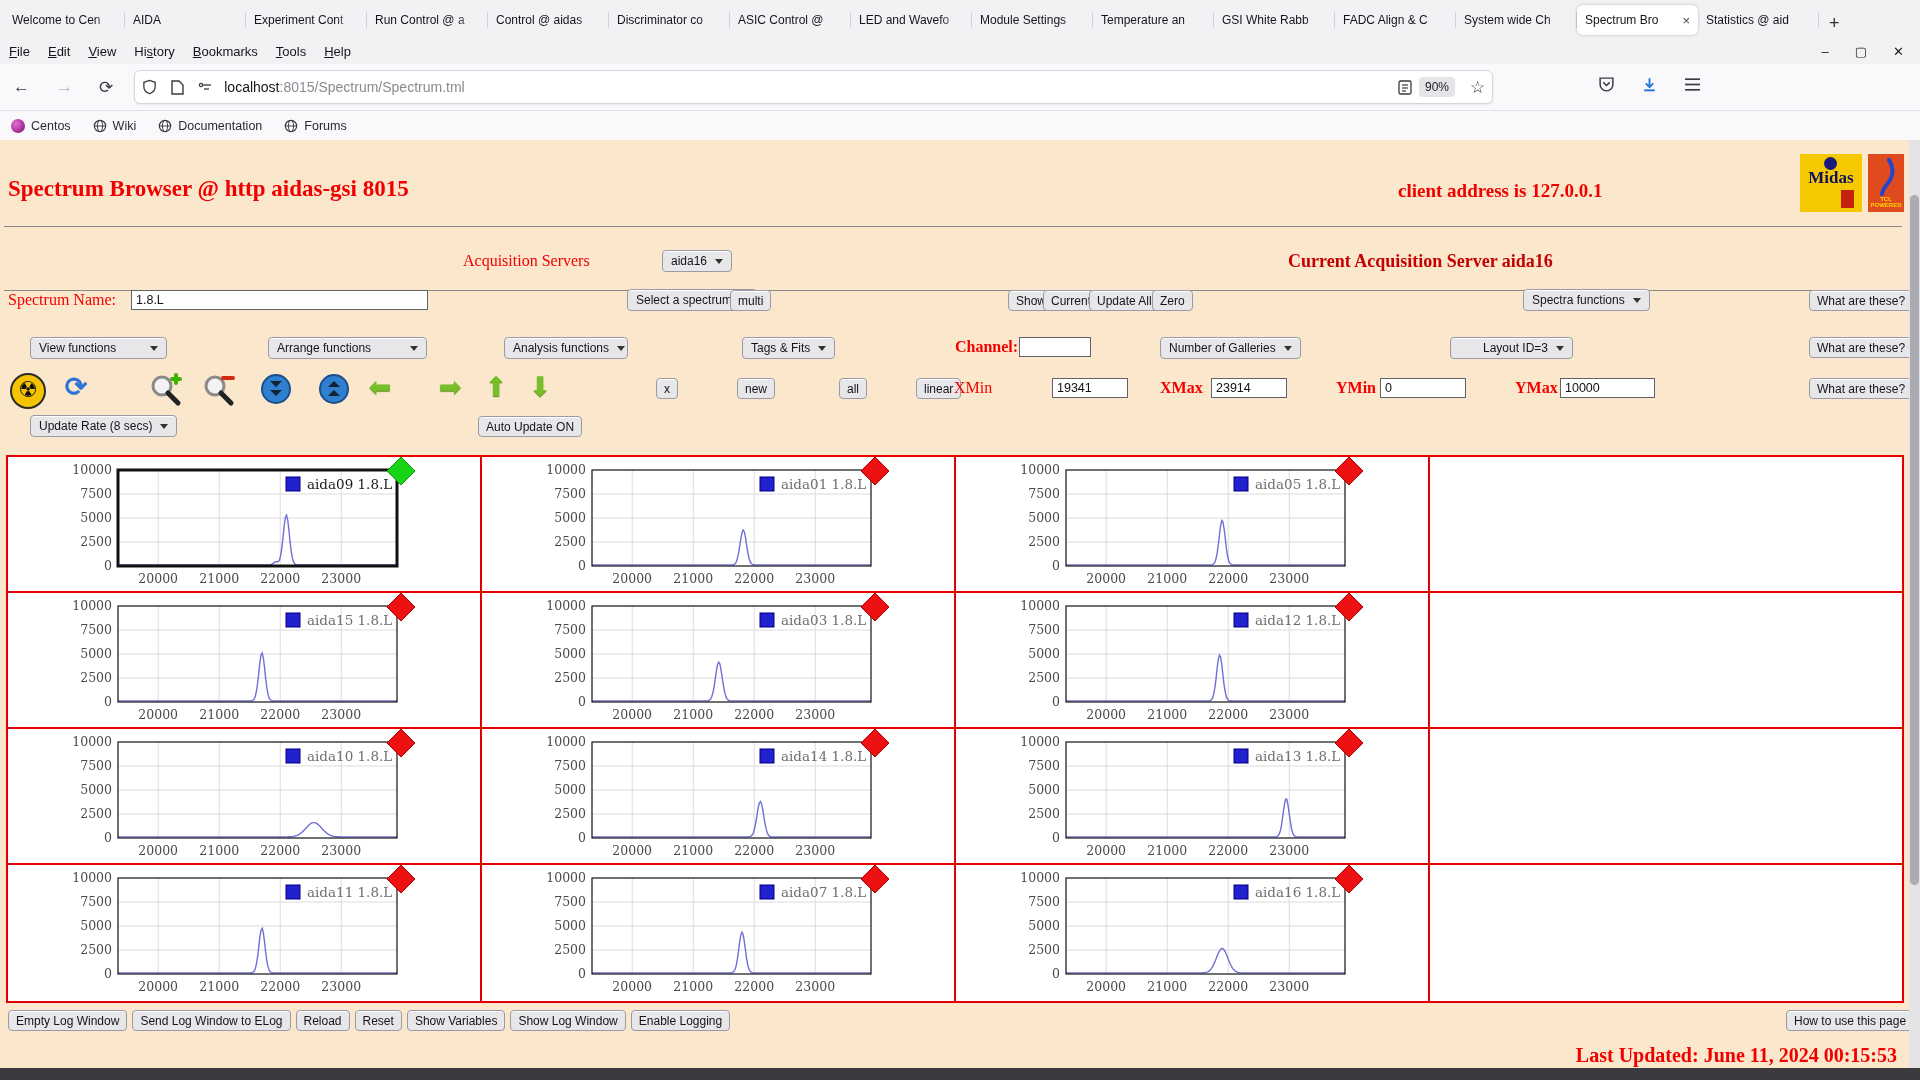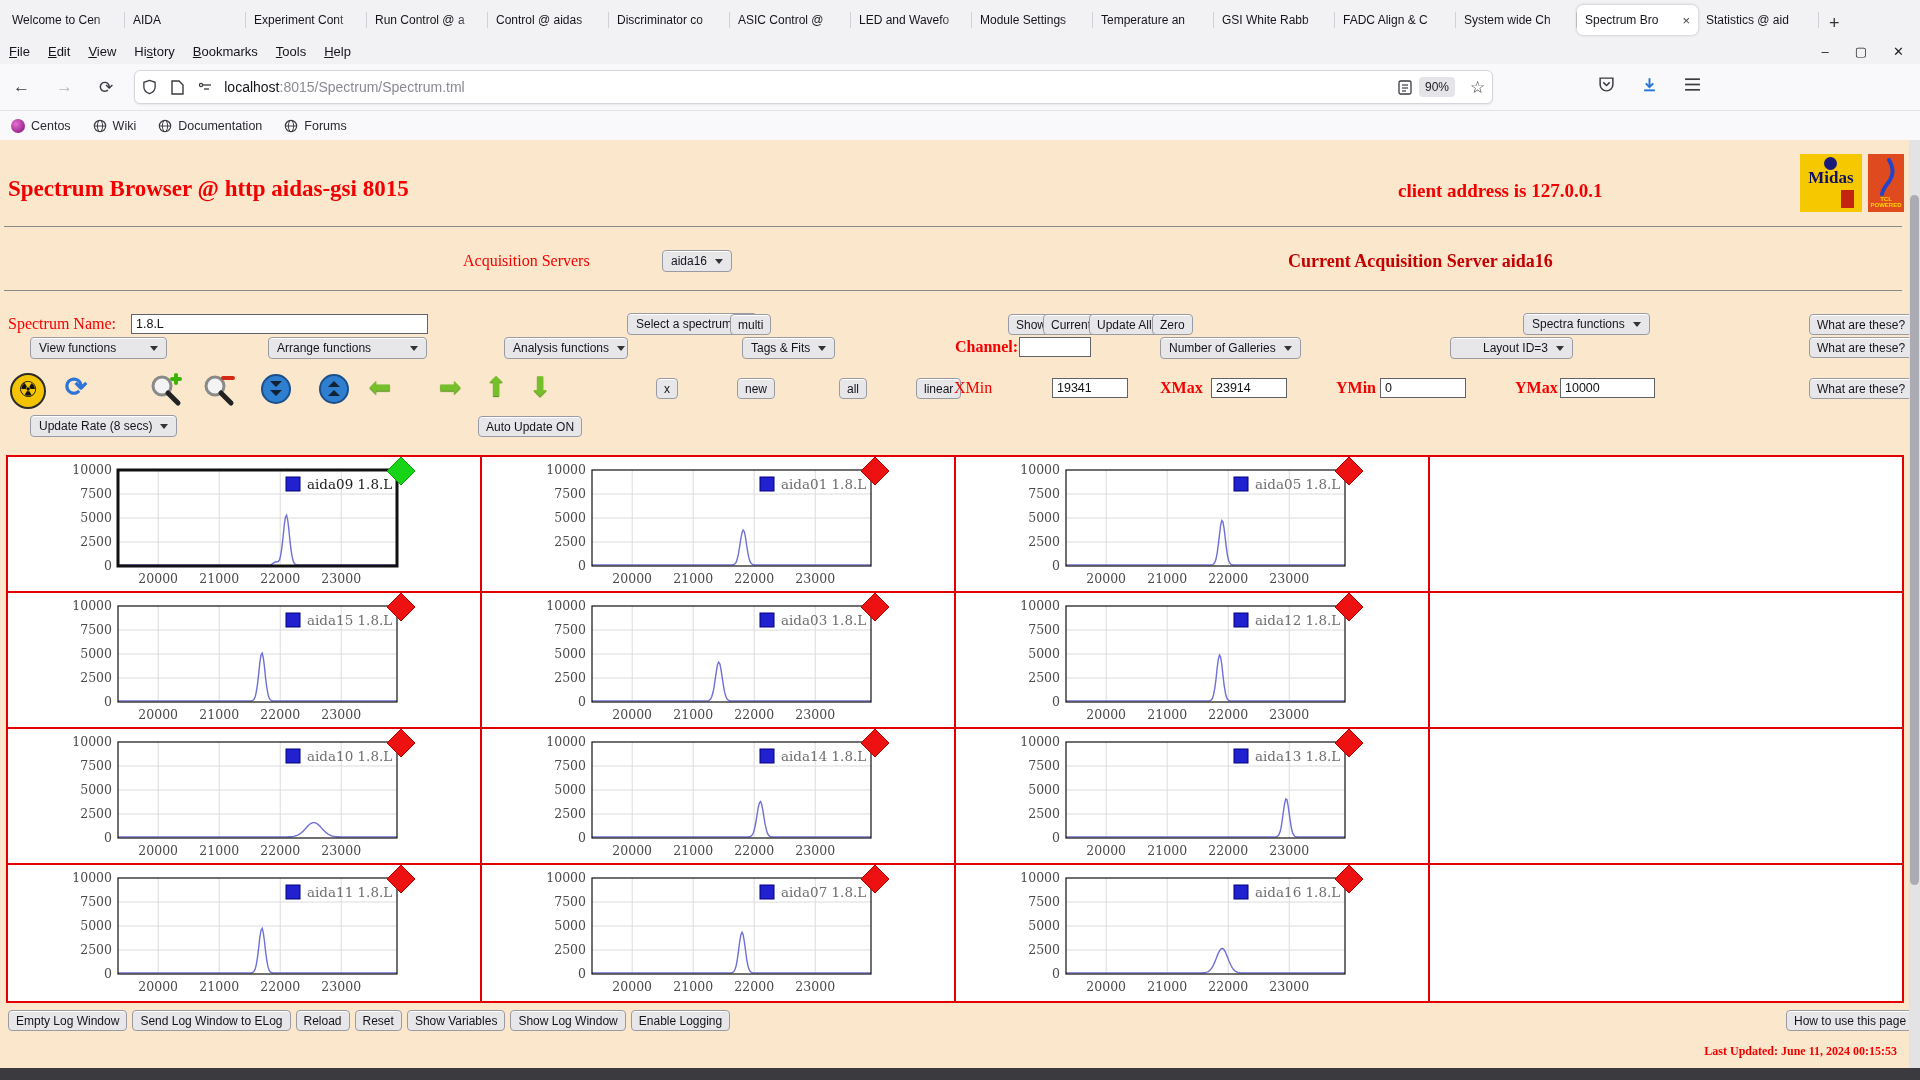--- a/index.html
+++ b/index.html
@@ -92,21 +92,21 @@
   #spectra-grid{position:absolute;top:315px;left:6px;width:1894px;
       display:grid;grid-template-columns:repeat(4,1fr);grid-auto-rows:136px;
       border:2px solid #e40000;background:#fff;}
   .cell{border-right:2px solid #e40000;border-bottom:2px solid #e40000;
         background:#fff;overflow:visible;}
   .cell:nth-child(4n){border-right:none;}
   .cell:nth-child(n+13){border-bottom:none;}
 
   
   #bottom-btns .btn{margin-right:5px;}
-  #last-updated{position:absolute;top:904px;right:23px;font-size:12px;font-weight:bold;
+  #last-updated{position:absolute;top:904px;right:23px;font-size:20px;font-weight:bold;
       color:#f20000;font-family:"Liberation Serif",serif;}
   #bottom-strip{position:absolute;top:1068px;left:0;width:1920px;height:12px;background:#3a3a3f;}
   #scrollbar{position:absolute;top:140px;right:0;width:11px;height:928px;background:#e3e3e6;}
   #scroll-thumb{position:absolute;top:55px;left:1px;width:9px;height:690px;
       background:#ababb3;border-radius:5px;}
 </style>
 </head>
 <body>
 
 <div id="chrome">
@@ -281,21 +281,21 @@
     <span class="abs red-label" style="left:463px;top:4px;">Acquisition Servers</span>
     <span class="abs sel" style="left:642px;top:2px;">
         <span>aida16</span>
         <span class="caret"></span>
       </span>
     <span class="abs dark-red" style="left:1288px;top:3px;font-size:18px;">Current Acquisition Server aida16</span>
   </div>
 
   <div class="hr" id="hr2"></div>
 
-  <div class="prow" style="top:172px;height:30px;padding-left:44px;">
+  <div class="prow" style="top:148px;height:30px;padding-left:44px;">
     <span class="abs red-label" style="left:8px;top:3px;">Spectrum Name:</span>
     <input class="abs inp" style="left: 131px; top: 2px; width: 297px;" value="1.8.L">
     <span class="abs sel" style="left:607px;top:1px;">
         <span>Select a spectrum</span>
         <span class="caret"></span>
       </span>
     <span class="abs btn" style="left:730px;top:2px;">multi</span>
     <span class="abs btn" style="left:1008px;top:2px;">Show</span>
     <span class="abs btn" style="left:1043px;top:2px;">Current</span>
     <span class="abs btn" style="left:1089px;top:2px;">Update All</span>

